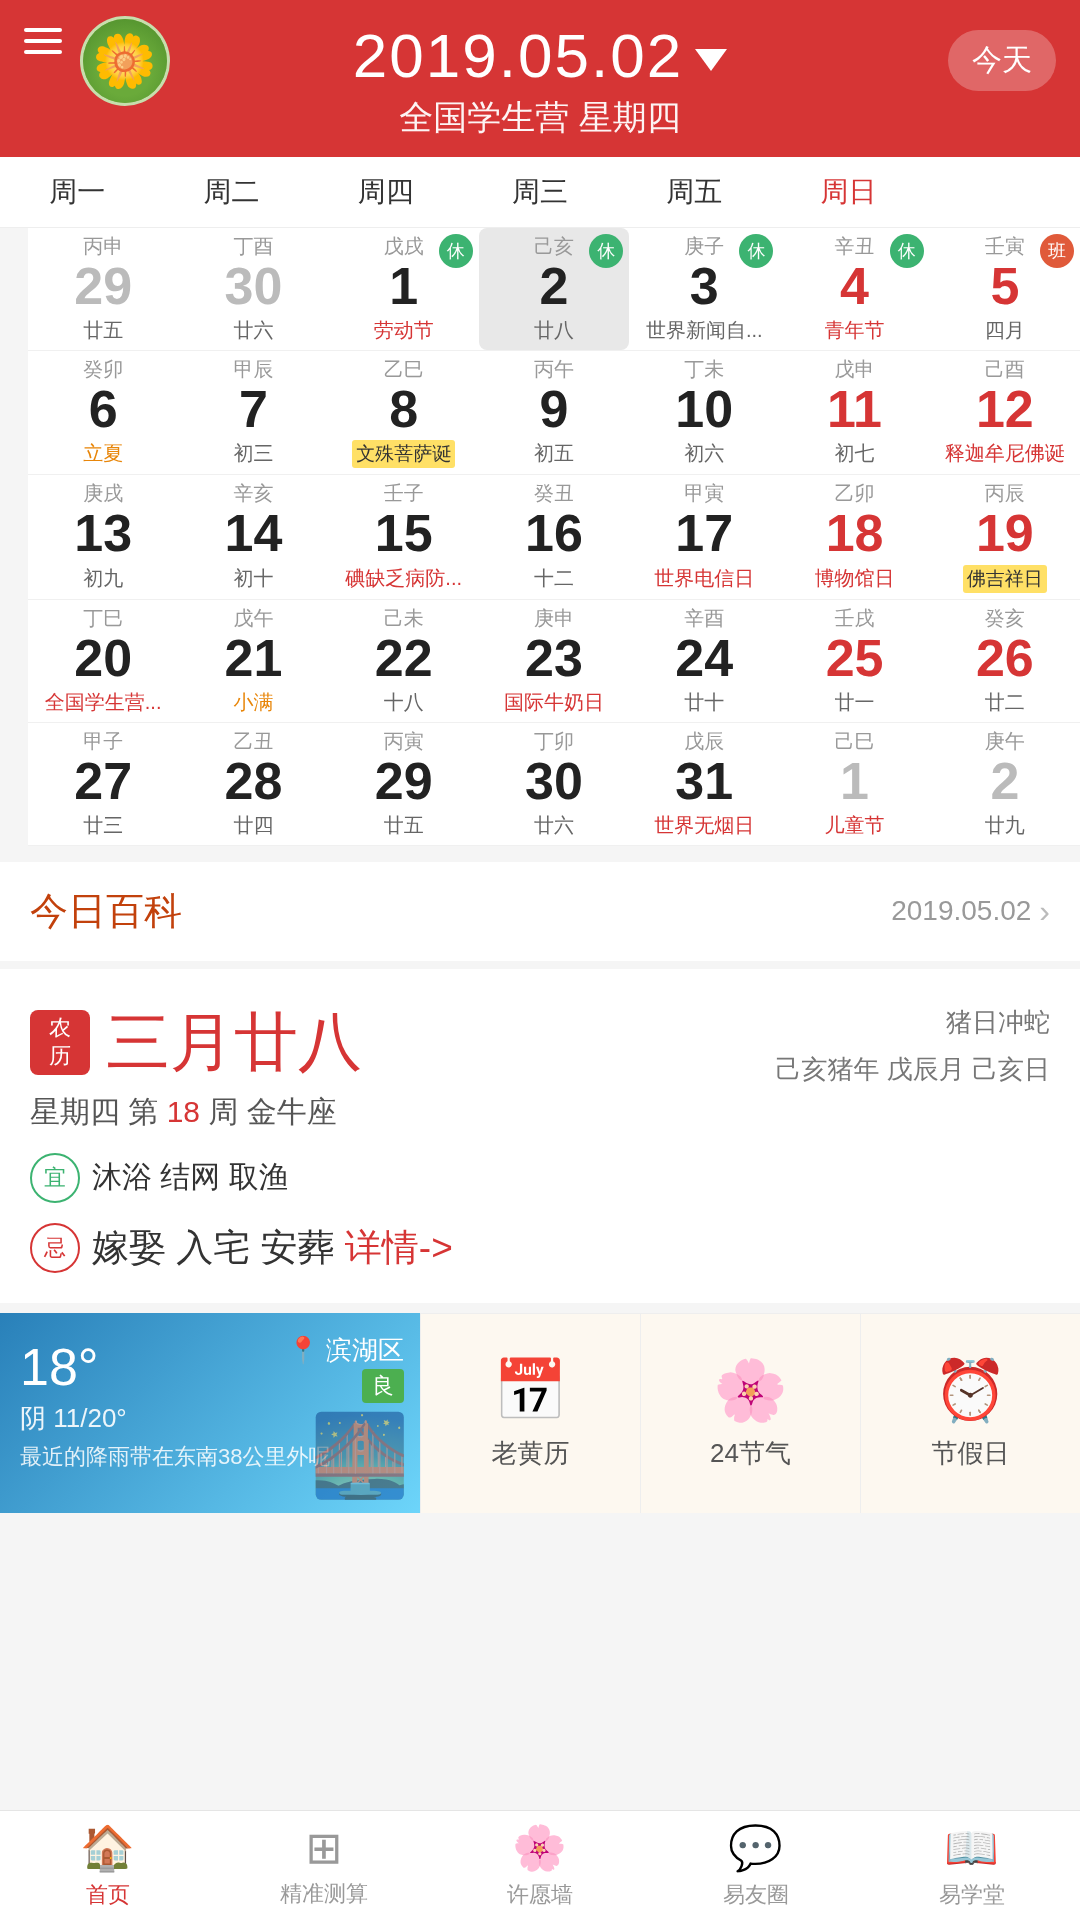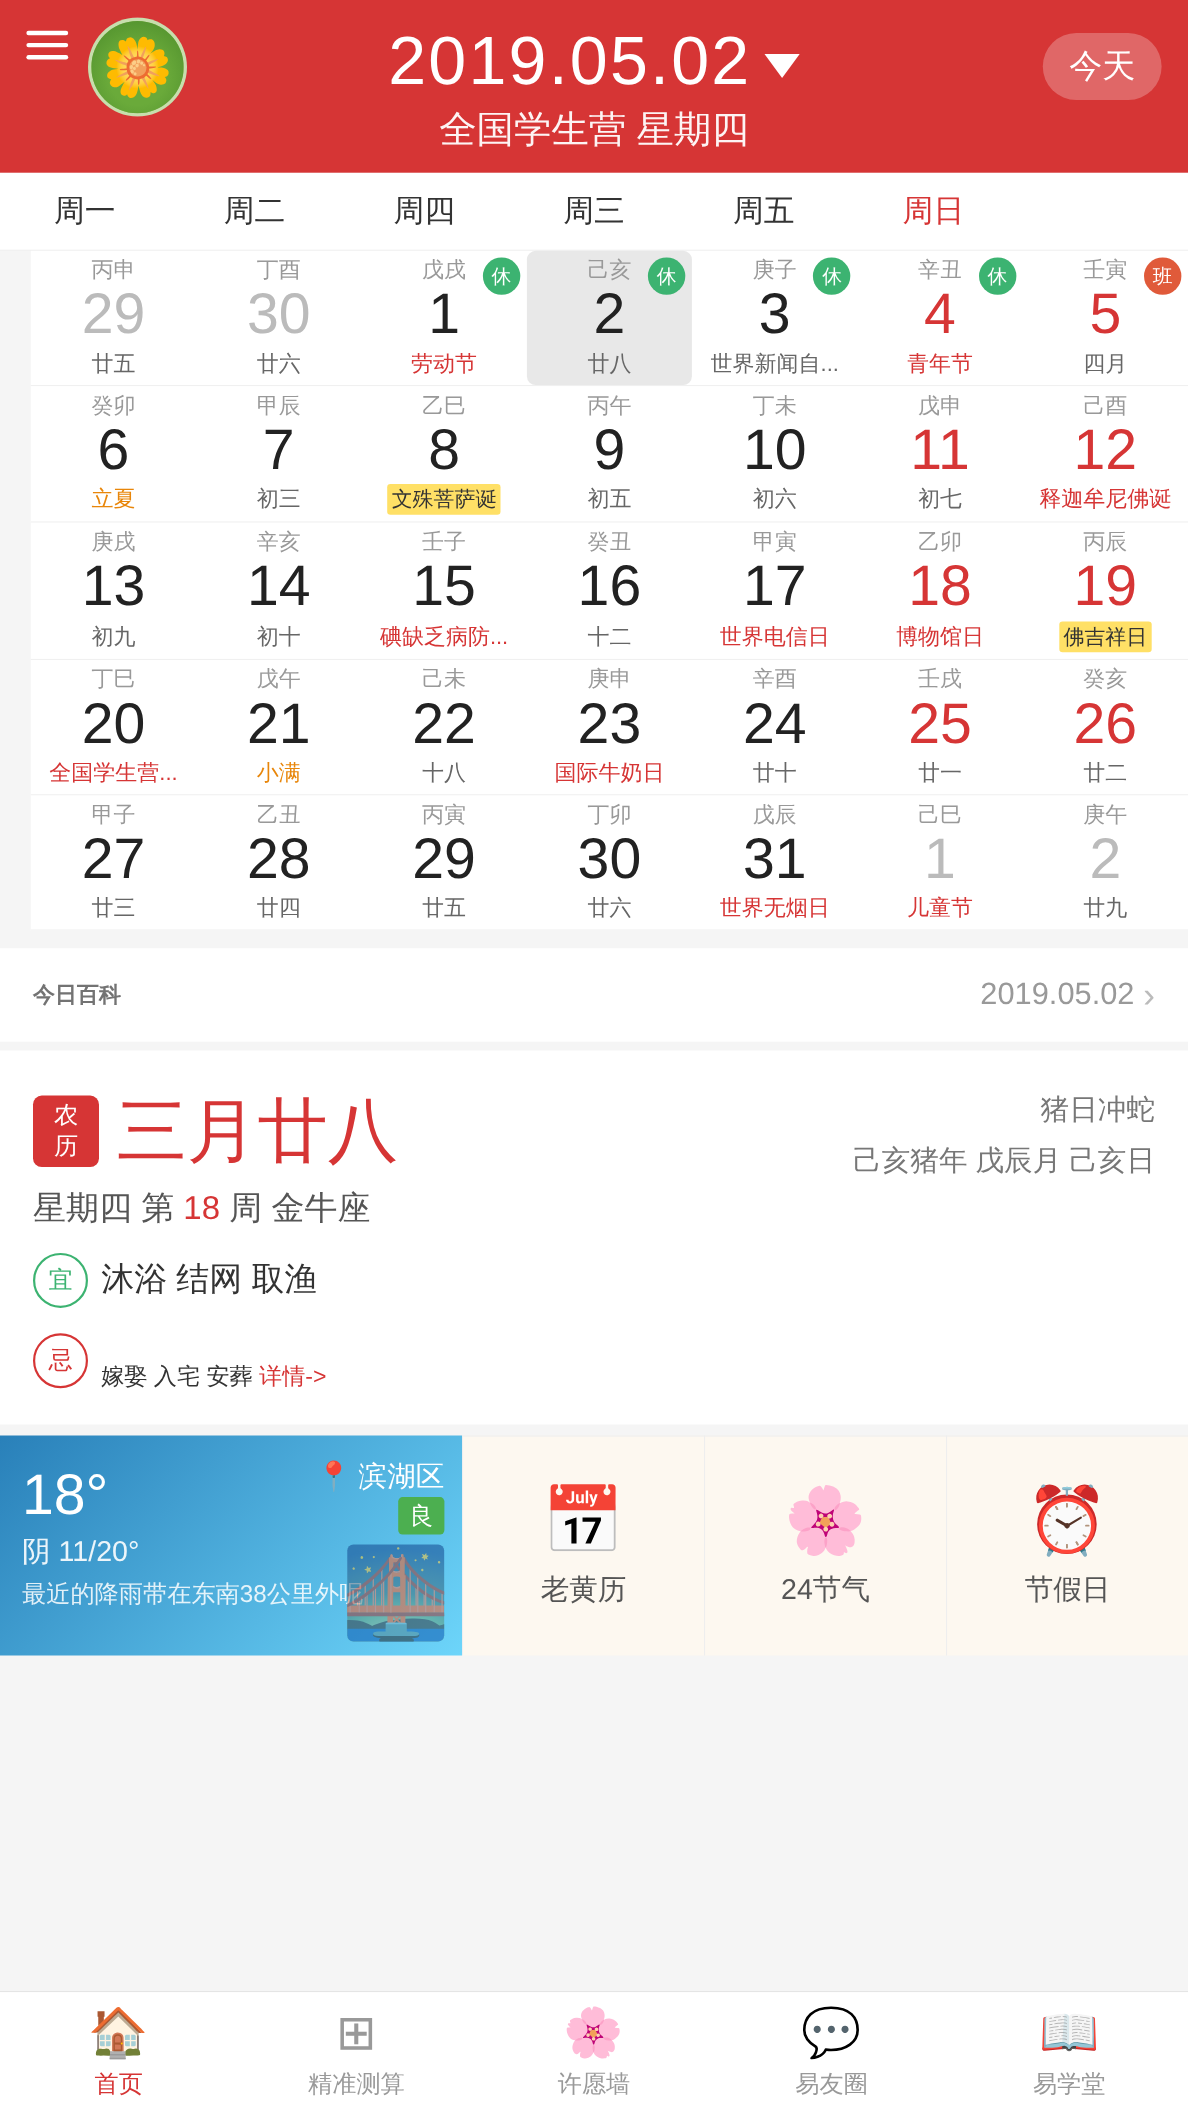--- a/index.html
+++ b/index.html
@@ -22,51 +22,51 @@
     .week-header { display: grid; grid-template-columns: repeat(7, 1fr); background: white; border-bottom: 1px solid #eee; }
     .week-header-item { text-align: center; padding: 16px 0; font-size: 28px; color: #333; }
     .week-header-item.weekend { color: #d63535; }
 
     
     .calendar { background: white; margin-left: 28px; }
     .calendar-row { display: grid; grid-template-columns: repeat(7, 1fr); border-bottom: 1px solid #f0f0f0; }
     .cal-cell { padding: 8px 4px 6px; text-align: center; min-height: 100px; position: relative; display: flex; flex-direction: column; align-items: center; }
     .cal-cell.today { background: #e8e8e8; border-radius: 8px; }
     .cal-ganzhi { font-size: 20px; color: #999; line-height: 1; margin-bottom: 2px; }
-    .cal-day { font-size: 52px; font-weight: 400; line-height: 1.1; color: #222; }
+    .cal-day { font-size: 52px; font-weight: 700; line-height: 1.1; color: #222; }
     .cal-day.red { color: #d63535; }
     .cal-day.gray { color: #bbb; }
     .cal-sub { font-size: 20px; color: #666; margin-top: 2px; white-space: nowrap; overflow: hidden; text-overflow: ellipsis; max-width: 130px; }
     .cal-sub.red { color: #d63535; }
     .cal-sub.orange { color: #e8860a; }
     .cal-sub.yellow-bg { background: #ffe066; color: #333; padding: 1px 4px; border-radius: 3px; font-size: 19px; }
     .holiday-badge { position: absolute; top: 6px; right: 6px; background: #3cb371; color: white; font-size: 18px; border-radius: 50%; width: 34px; height: 34px; display: flex; align-items: center; justify-content: center; }
     .holiday-badge.ban { background: #e05a3a; }
 
     
     .today-baike { display: flex; align-items: center; justify-content: space-between; background: white; padding: 24px 30px; margin-top: 16px; }
-    .baike-left { font-size: 20px; color: #737373; font-weight: bold; }
+    .baike-left { font-size: 38px; color: #c2410c; }
     .baike-right { display: flex; align-items: center; gap: 8px; font-size: 28px; color: #999; }
     .baike-arrow { color: #bbb; font-size: 32px; }
 
     
     .nongli-card { background: white; margin-top: 8px; padding: 30px; }
     .nongli-header { display: flex; align-items: flex-start; justify-content: space-between; }
     .nongli-left { display: flex; flex-direction: column; }
     .nongli-badge-row { display: flex; align-items: center; gap: 16px; }
     .nongli-badge { background: #d63535; color: white; font-size: 22px; border-radius: 8px; padding: 4px 10px; width: 60px; text-align: center; line-height: 1.3; }
     .nongli-date-text { font-size: 64px; color: #d63535; font-weight: 500; }
     .nongli-sub { font-size: 30px; color: #555; margin-top: 6px; }
     .nongli-sub span { color: #d63535; font-weight: 500; }
     .nongli-right { text-align: right; font-size: 26px; color: #777; line-height: 1.8; }
     .yi-row { display: flex; align-items: center; gap: 12px; margin-top: 20px; }
     .yi-badge { width: 50px; height: 50px; border-radius: 50%; border: 2px solid #3cb371; color: #3cb371; font-size: 22px; display: flex; align-items: center; justify-content: center; }
     .ji-badge { width: 50px; height: 50px; border-radius: 50%; border: 2px solid #d63535; color: #d63535; font-size: 22px; display: flex; align-items: center; justify-content: center; }
     .yi-text { font-size: 30px; color: #333; }
-    .ji-text { font-size: 21px; color: #333; margin-top: 28px; }
+    .ji-text { font-size: 37px; color: #333; }
     .ji-link { color: #d63535; }
 
     
     .bottom-widgets { display: flex; gap: 0; margin-top: 10px; }
     .weather-widget { flex: 0 0 420px; background: #3a7bd5; background: linear-gradient(135deg, #2980b9 0%, #6dd5fa 100%); padding: 24px 20px 20px; position: relative; overflow: hidden; min-height: 200px; }
     .weather-temp { font-size: 52px; color: white; font-weight: 300; }
     .weather-loc { position: absolute; top: 20px; right: 16px; display: flex; align-items: center; gap: 6px; color: white; font-size: 26px; }
     .weather-quality { position: absolute; top: 56px; right: 16px; background: #4caf50; color: white; font-size: 22px; border-radius: 4px; padding: 2px 10px; }
     .weather-desc { color: rgba(255,255,255,0.9); font-size: 26px; margin-top: 4px; }
     .weather-note { color: rgba(255,255,255,0.85); font-size: 22px; margin-top: 6px; }

